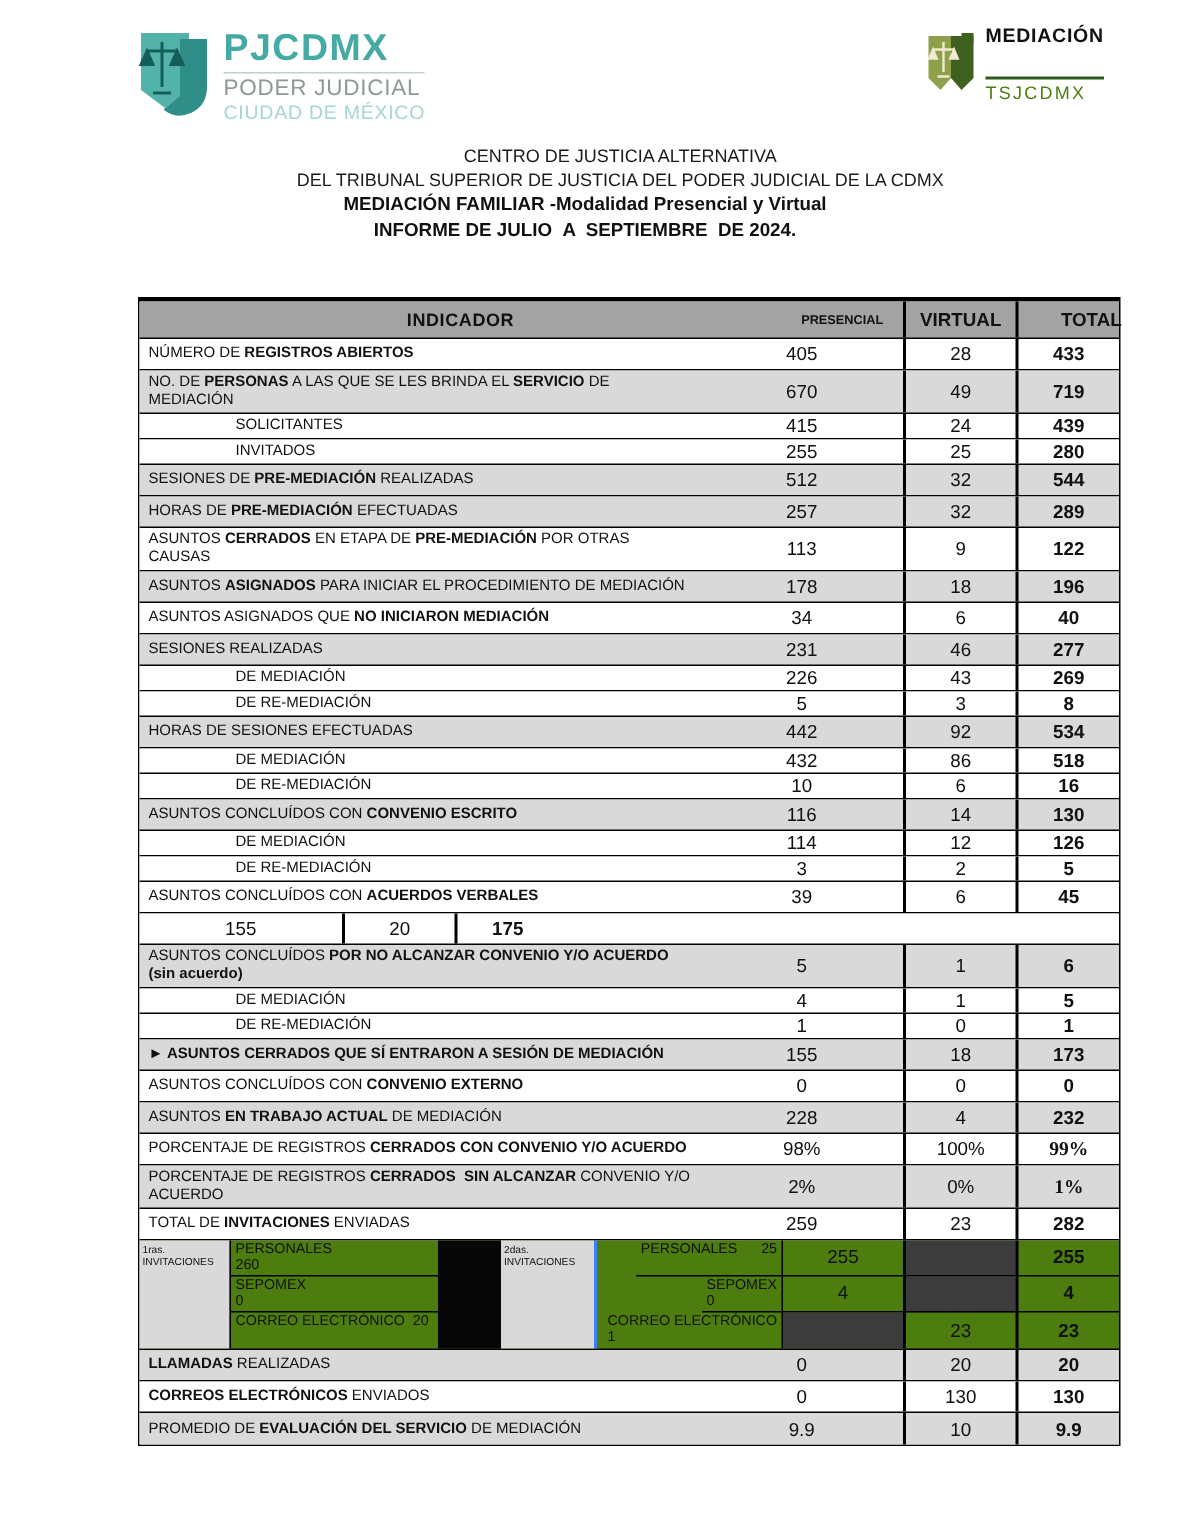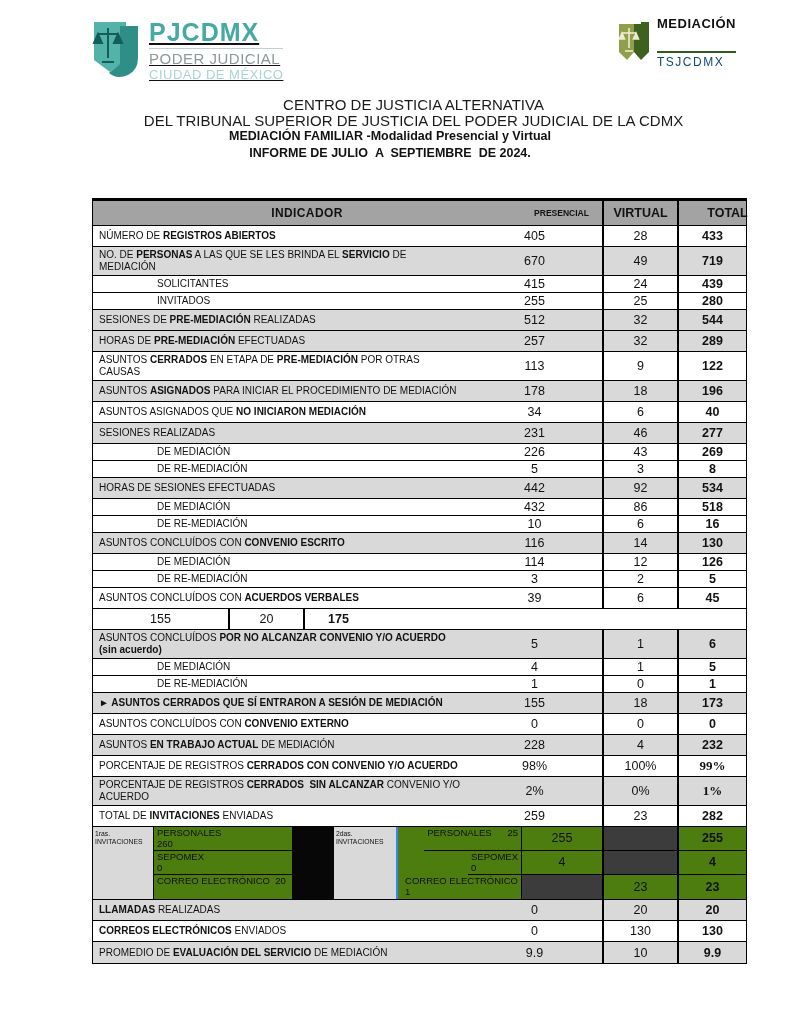--- a/index.html
+++ b/index.html
@@ -1,35 +1,35 @@
 <!DOCTYPE html>
 <html style="--header-bg: #a3a3a3; --row-gray: #d9d9d9; --dark-cell: #3c3c3c; --black-cell: #070707;"><head>
 <meta charset="utf-8">
 <style>
   * { box-sizing: border-box; margin: 0; padding: 0; }
   html,body { width: 791px; height: 1024px; background: #ffffff; overflow: hidden;
     font-family: "Liberation Sans", sans-serif; color: #111; position: relative; }
 
   
-  .logo-left { position: absolute; left: 90px; top: 18px; display: flex; align-items: center; text-decoration: underline; }
+  .logo-left { position: absolute; left: 90px; top: 18px; display: flex; align-items: center; }
   .logo-left-text { margin-left: 5px; }
   .pjc-acronym { font-size: 25px; font-weight: bold; color: #45aaa3; letter-spacing: 1px;
                  border-bottom: 1px solid #c3cfcf; padding-bottom: 1px; }
   .pjc-line1 { font-size: 15px; color: #8d9899; letter-spacing: 0.5px; margin-top: 1px; }
   .pjc-line2 { font-size: 13px; color: #a5d6d2; letter-spacing: 0.5px; }
 
   .logo-right { position: absolute; left: 617px; top: 16px; display: flex; align-items: center; }
   .logo-right-text { margin-left: 6px; }
   .med-title { font-size: 13px; font-weight: bold; color: #101010; letter-spacing: 0.5px;
                border-bottom: 2px solid #2e5d1f; padding-bottom: 20px; }
-  .med-sub { font-size: 12px; color: #0c4a6e; letter-spacing: 1.5px; margin-top: 2px; }
+  .med-sub { font-size: 12px; color: #4d7c0f; letter-spacing: 1.5px; margin-top: 2px; }
 
   
   .title-block { position: absolute; top: 97px; left: 0; width: 780px; text-align: center; }
-  .t1 { font-size: 15px; line-height: 15.5px; color: #1a1a1a; margin-left: 47px; }
+  .t1 { font-size: 12px; line-height: 15.5px; color: #1a1a1a; margin-left: 47px; }
   .t2 { font-size: 12.5px; line-height: 16.5px; font-weight: bold; color: #111; }
 
   
   .report-table { position: absolute; left: 92px; top: 198px; width: 655px;
     border: 1px solid #000; border-top: 3px solid #000; background: #fff; }
 
   .thead { display: flex; height: 25px; background: var(--header-bg, #a3a3a3);
     border-bottom: 1px solid #000; font-weight: bold; }
   .h-ind  { width: 428px; display: flex; align-items: center; justify-content: center; font-size: 12px; letter-spacing: 0.4px; }
   .h-pres { width: 81px;  display: flex; align-items: center; justify-content: center; font-size: 8.5px; }

